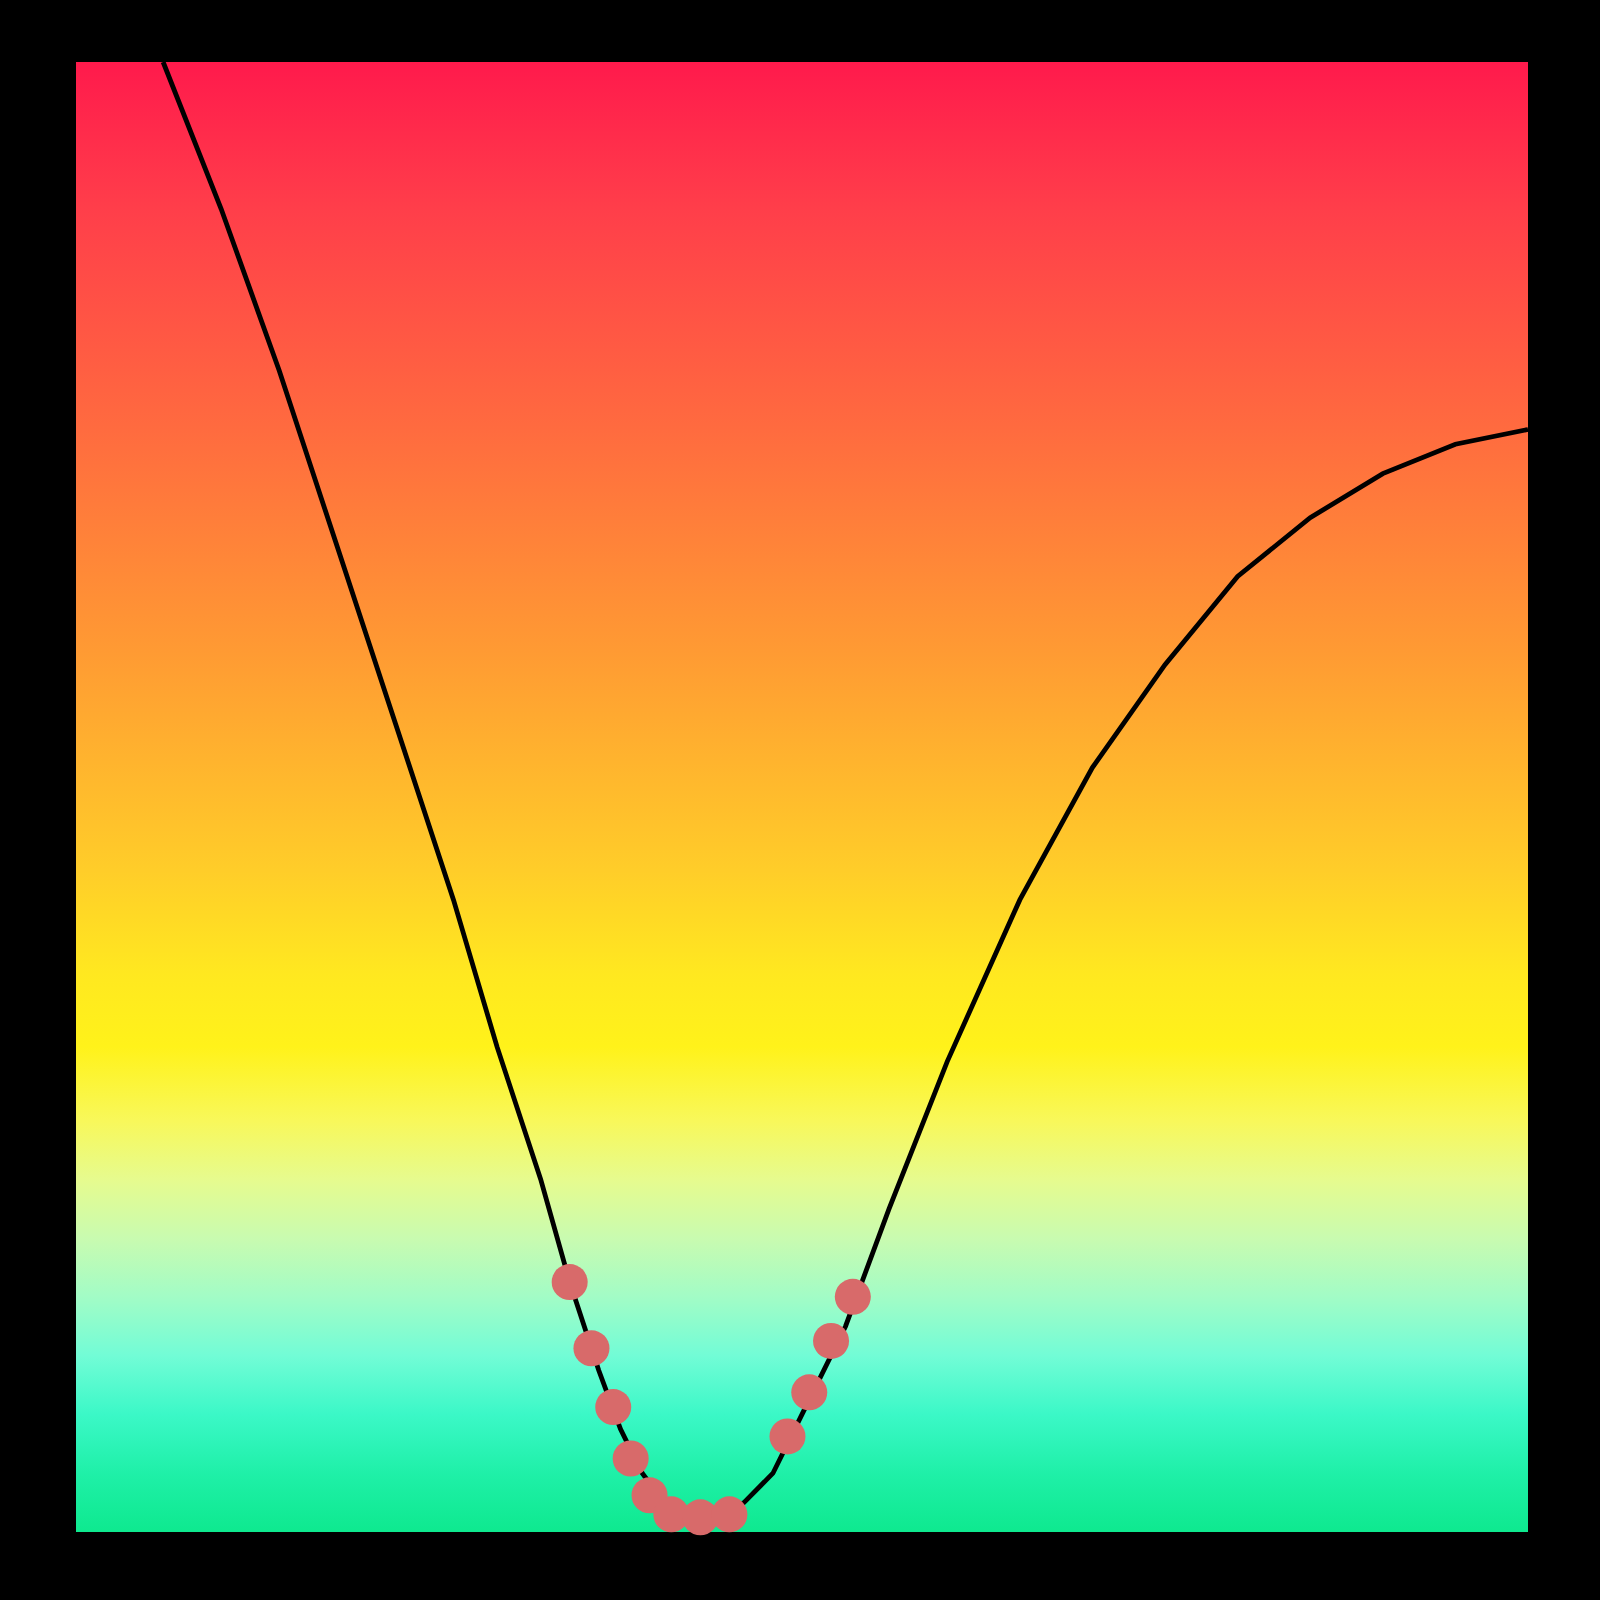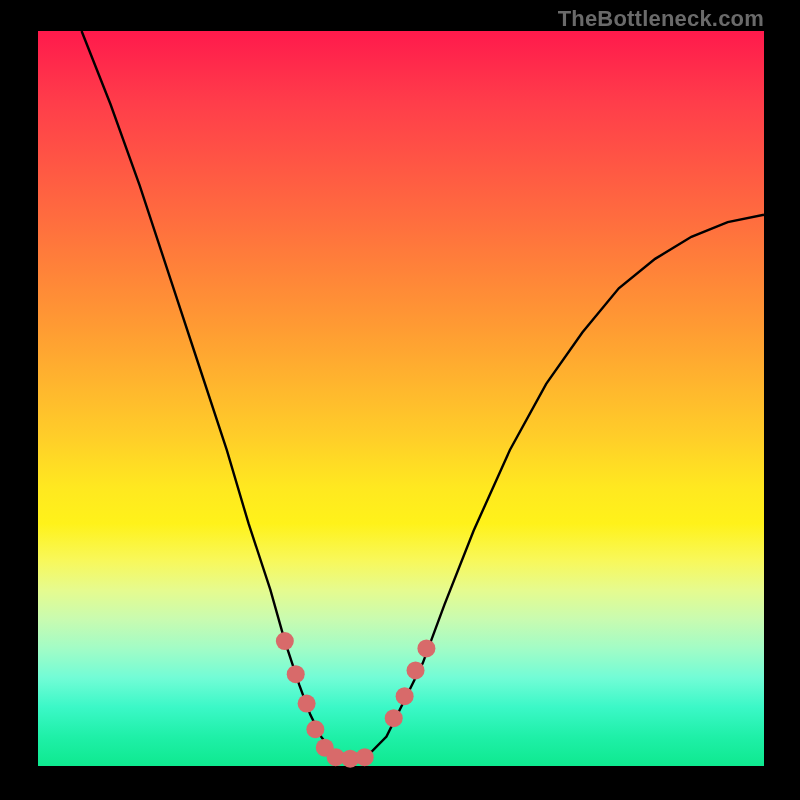--- a/index.html
+++ b/index.html
@@ -48,21 +48,20 @@
     left: 0;
     top: 0;
   }
 </style>
 </head>
 <body>
 <div class="stage">
 
   <div class="plot-area" style="left: 38px; top: 31px; width: 726px; height: 735px;"></div>
 
-  <div class="watermark" style="right: 36px; top: 6px; font-size: 22px;">TheBottleneck.com</div>
 
   <svg class="overlay" viewBox="0 0 800 800" width="800" height="800">
     <g>
       <path fill="none" stroke-width="2.4" d="M81.56 31.00 L110.60 104.50 L139.64 185.35 L168.68 273.55 L197.72 361.75 L226.76 449.95 L248.54 523.45 L270.32 589.60 L284.84 641.05 L299.36 685.15 L310.25 714.55 L321.14 736.60 L332.03 751.30 L342.92 758.65 L357.44 758.65 L371.96 751.30 L386.48 736.60 L401.00 707.20 L422.78 663.10 L444.56 604.30 L473.60 530.80 L509.90 449.95 L546.20 383.80 L582.50 332.35 L618.80 288.25 L655.10 258.85 L691.40 236.80 L727.70 222.10 L764.00 214.75" stroke="#000000"></path>
     </g>
     <g>
         <circle cx="284.84" cy="641.05" r="9" fill="#d86a6a"></circle>
         <circle cx="295.73" cy="674.13" r="9" fill="#d86a6a"></circle>
         <circle cx="306.62" cy="703.52" r="9" fill="#d86a6a"></circle>
         <circle cx="315.33" cy="729.25" r="9" fill="#d86a6a"></circle>

